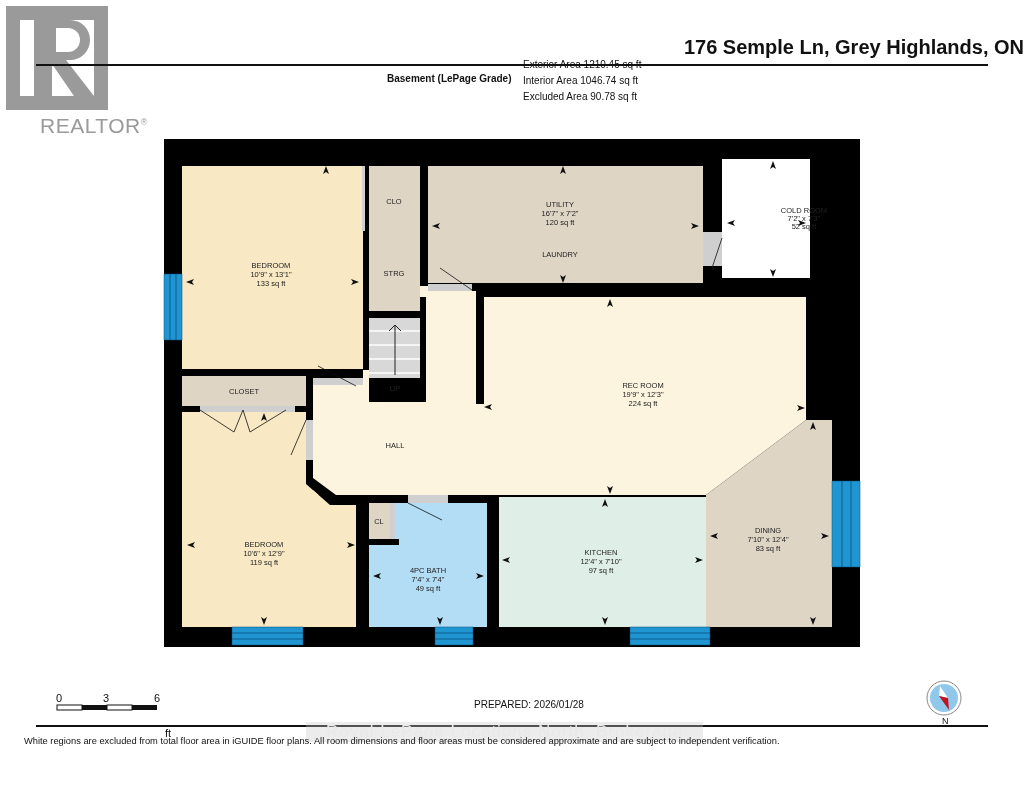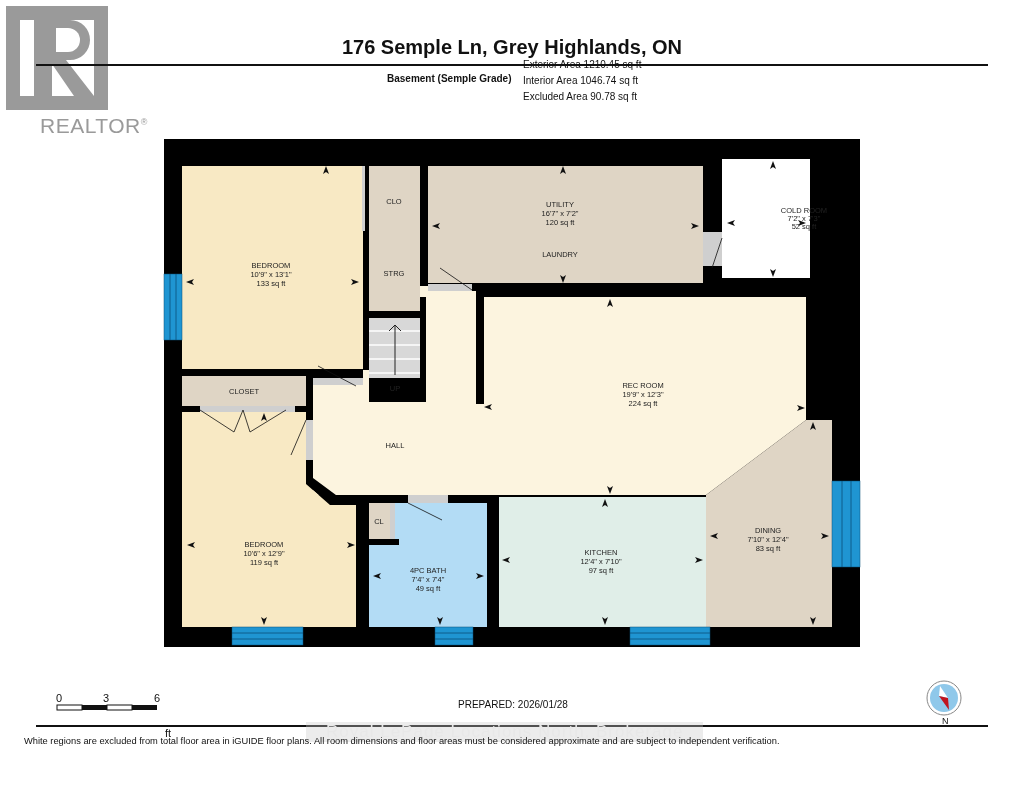--- a/index.html
+++ b/index.html
@@ -1,49 +1,49 @@
 <!DOCTYPE html>
 <html><head>
 <meta charset="utf-8">
 <style>
   html, body { margin:0; padding:0; background:#ffffff; }
   body { width:1024px; height:791px; position:relative; overflow:hidden; font-family:"Liberation Sans", sans-serif; color:#111; }
   .logo { position:absolute; left:6px; top:6px; width:102px; height:104px; background:#9a9a9a; }
   .logo-r { position:absolute; left:14px; top:14px; width:74px; height:76px; }
   .logo-text { position:absolute; left:4px; top:114px; font-size:21px; color:#9a9a9a; letter-spacing:0.5px;margin-left:36px; }
   .logo-text sup { font-size:9px; }
-  .title { position:absolute; left:0; width:1024px; top:36px; text-align:center; font-weight:bold; font-size:20px; color:#111; }
+  .title { position:absolute; left:0; width:1024px; top:36px; text-align:right; font-weight:bold; font-size:20px; color:#111; }
   .rule { position:absolute; left:36px; width:952px; height:2px; background:#111; }
   .area-label { position:absolute; left:387px; top:73px; font-size:10px; font-weight:bold; }
   .area-lines { position:absolute; left:523px; top:57px; font-size:10px; line-height:16px; }
   .plan { position:absolute; left:0; top:0; }
   .room-label { font-family:"Liberation Sans", sans-serif; font-size:7.5px; fill:#222; text-anchor:middle; }
   .scale { position:absolute; left:56px; top:690px; }
   .scale-nums { position:absolute; left:56px; top:692px; font-size:11px; }
-  .prepared { position:absolute; left:458px; top:699px; font-size:10px; }
+  .prepared { position:absolute; left:474px; top:699px; font-size:10px; }
   .disclaimer { position:absolute; left:24px; top:736px; font-size:9.3px; color:#111; }
   .watermark { position:absolute; left:306px; top:722px; font-size:17px; color:#e8e8e8; letter-spacing:1px; background:rgba(200,200,200,0.35); padding:0 20px; }
   .compass { position:absolute; left:925px; top:680px; }
 </style>
 </head>
 <body>
 
 <div class="logo">
   <svg class="logo-r" viewBox="0 0 74 76">
     <rect x="0" y="0" width="74" height="76" fill="#ffffff"></rect>
     <rect x="0" y="0" width="18" height="76" fill="#9a9a9a" transform="translate(14,0)"></rect>
     <path d="M32 0 H50 a20 20 0 0 1 0 40 H46 L74 76 H54 L32 44 Z" fill="#9a9a9a"></path>
     <path d="M36 8 H48 a12 12 0 0 1 0 24 H36 Z" fill="#ffffff"></path>
   </svg>
 </div>
 <div class="logo-text"><span>REALTOR</span><sup>®</sup></div>
 
 <div class="title">176 Semple Ln, Grey Highlands, ON</div>
 <div class="rule" style="top:64px;"></div>
-<div class="area-label">Basement (Semple Grade)</div>
+<div class="area-label">Basement (LePage Grade)</div>
 <div class="area-lines">
   <div>Exterior Area 1210.45 sq ft</div>
   <div>Interior Area 1046.74 sq ft</div>
   <div>Excluded Area 90.78 sq ft</div>
 </div>
 
 <svg class="plan" width="1024" height="791">
 
   <rect x="164" y="139" width="696" height="508" fill="#000"></rect>
 

